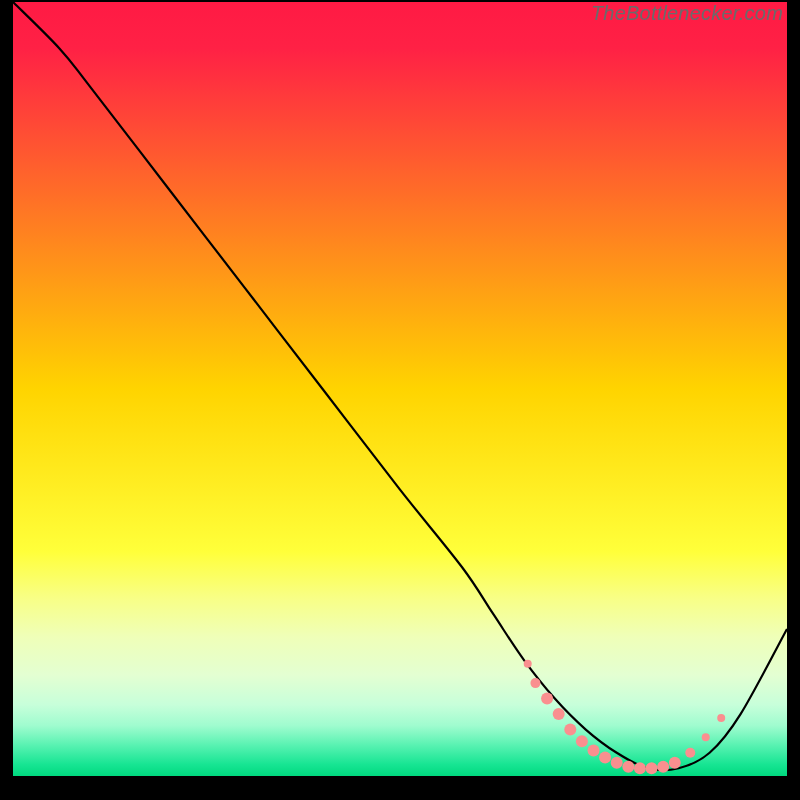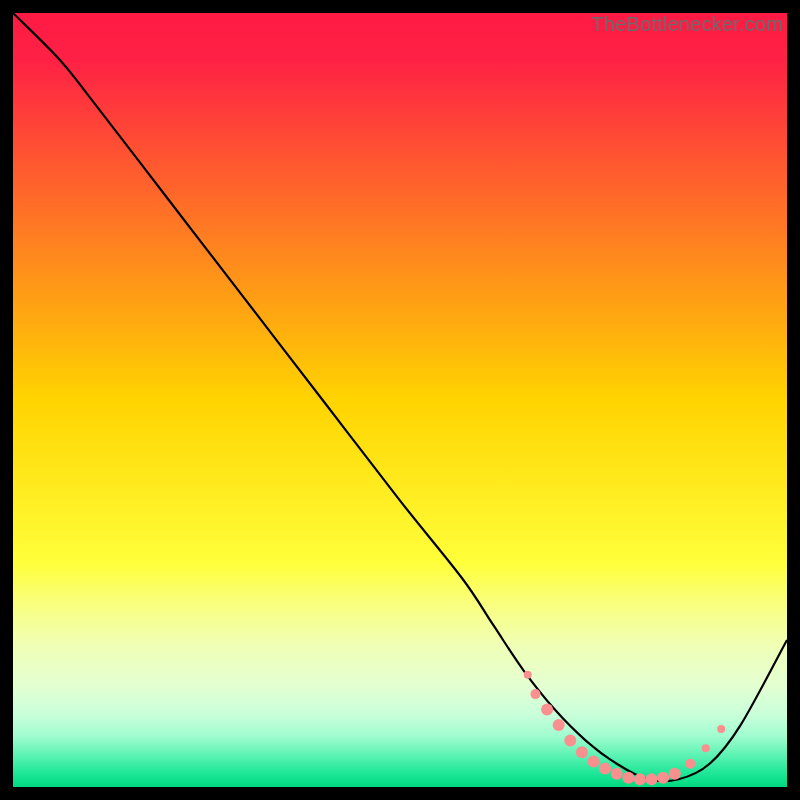--- a/index.html
+++ b/index.html
@@ -7,24 +7,25 @@
     padding: 0;
     width: 800px;
     height: 800px;
     background: #000;
     overflow: hidden;
     font-family: Arial, Helvetica, sans-serif;
   }
   .frame {
     position: absolute;
     left: 13px;
-    top: 13px;
+    top: 2px;
     width: 774px;
     height: 774px;
     background: #000;
+    font-style: italic;
   }
   .plot {
     position: absolute;
     left: 0;
     top: 0;
     width: 774px;
     height: 774px;
   }
   .watermark {
     position: absolute;

